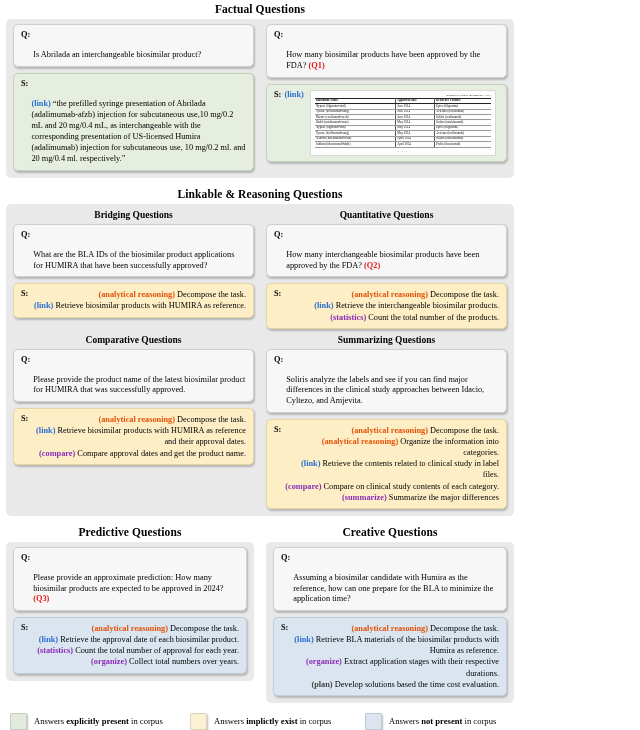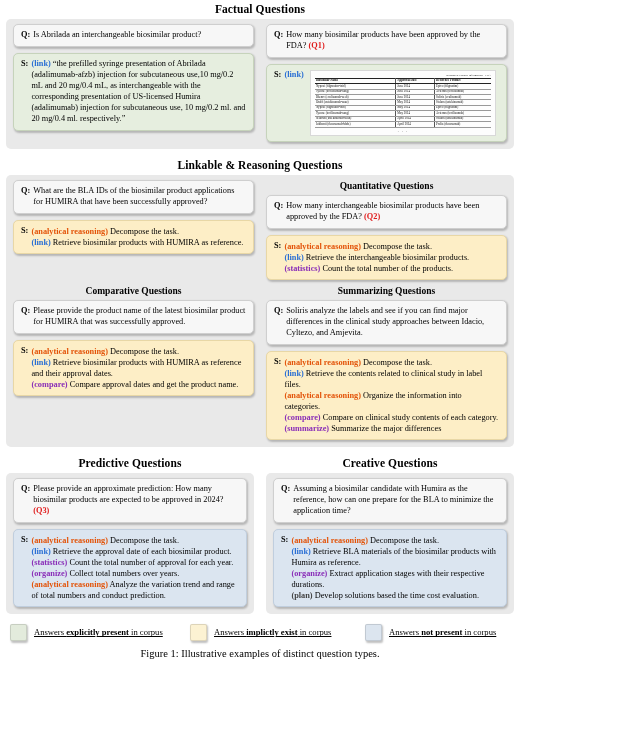--- a/index.html
+++ b/index.html
@@ -94,24 +94,26 @@
   }
   .lbl {
     font-weight: bold;
     flex: 0 0 auto;
     padding-right: 3px;
     font-size: 8.3px;
   }
   .body-txt {
     flex: 1 1 auto;
     min-width: 0;
+    margin-top: 20px;
   }
   .steps {
     flex: 1 1 auto;
     min-width: 0;
+    text-align: right;
   }
   .step {
     font-size: 8.3px;
     line-height: 1.33;
   }
   .tag { font-weight: bold; }
   .tag-link { color: #2a6fd4; }
   .tag-reason { color: #e3540a; }
   .tag-stat { color: #8a2fb8; }
   .tag-compare { color: #8a2fb8; }
@@ -177,21 +179,20 @@
   
   .legend {
     display: flex;
     align-items: center;
     padding: 10px 4px 2px 4px;
   }
   .legend-item {
     display: flex;
     align-items: center;
     font-size: 8.6px;
-    text-decoration: underline;
   }
   .li1 { flex: 0 0 36%; }
   .li2 { flex: 0 0 35%; }
   .li3 { flex: 1 1 auto; }
   .swatch {
     width: 15px;
     height: 15px;
     border-radius: 2px;
     margin-right: 7px;
     flex: 0 0 auto;
@@ -316,20 +317,21 @@
     </div>
   </div>
 
   <div class="gap"></div>
 
   <div class="section-title">Linkable &amp; Reasoning Questions</div>
 
   <div class="grey-box">
     <div class="cols">
       <div class="col">
+        <div class="sub-title">Bridging Questions</div>
         <div class="card q">
           <div class="qline">
             <span class="lbl">Q:</span>
             <span class="body-txt">What are the BLA IDs of the biosimilar product applications for HUMIRA that have been successfully approved?</span>
           </div>
         </div>
         <div class="card yellow">
           <div class="sline">
             <span class="lbl">S:</span>
             <span class="steps">
@@ -393,22 +395,22 @@
           <div class="qline">
             <span class="lbl">Q:</span>
             <span class="body-txt">Soliris analyze the labels and see if you can find major differences in the clinical study approaches between Idacio, Cyltezo, and Amjevita.</span>
           </div>
         </div>
         <div class="card yellow">
           <div class="sline">
             <span class="lbl">S:</span>
             <span class="steps">
                 <div class="step"><span class="tag tag-reason">(analytical reasoning)</span><span> Decompose the task.</span></div>
+                <div class="step"><span class="tag tag-reason">(analytical reasoning)</span><span> Organize the information into categories.</span></div>
                 <div class="step"><span class="tag tag-link">(link)</span><span> Retrieve the contents related to clinical study in label files.</span></div>
-                <div class="step"><span class="tag tag-reason">(analytical reasoning)</span><span> Organize the information into categories.</span></div>
                 <div class="step"><span class="tag tag-compare">(compare)</span><span> Compare on clinical study contents of each category.</span></div>
                 <div class="step"><span class="tag tag-summarize">(summarize)</span><span> Summarize the major differences</span></div>
               </span>
           </div>
         </div>
       </div>
     </div>
   </div>
 
   <div class="gap"></div>
@@ -427,21 +429,20 @@
           </div>
         </div>
         <div class="card blue">
           <div class="sline">
             <span class="lbl">S:</span>
             <span class="steps">
                 <div class="step"><span class="tag tag-reason">(analytical reasoning)</span><span> Decompose the task.</span></div>
                 <div class="step"><span class="tag tag-link">(link)</span><span> Retrieve the approval date of each biosimilar product.</span></div>
                 <div class="step"><span class="tag tag-stat">(statistics)</span><span> Count the total number of approval for each year.</span></div>
                 <div class="step"><span class="tag tag-organize">(organize)</span><span>  Collect total numbers over years.</span></div>
-                <div class="step"><span class="tag tag-reason">(analytical reasoning)</span><span> Analyze the variation trend and range of total numbers and conduct prediction.</span></div>
               </span>
           </div>
         </div>
       </div>
     </div>
 
     <div class="col">
       <div class="section-title">Creative Questions</div>
       <div class="grey-box">
         <div class="card q">

